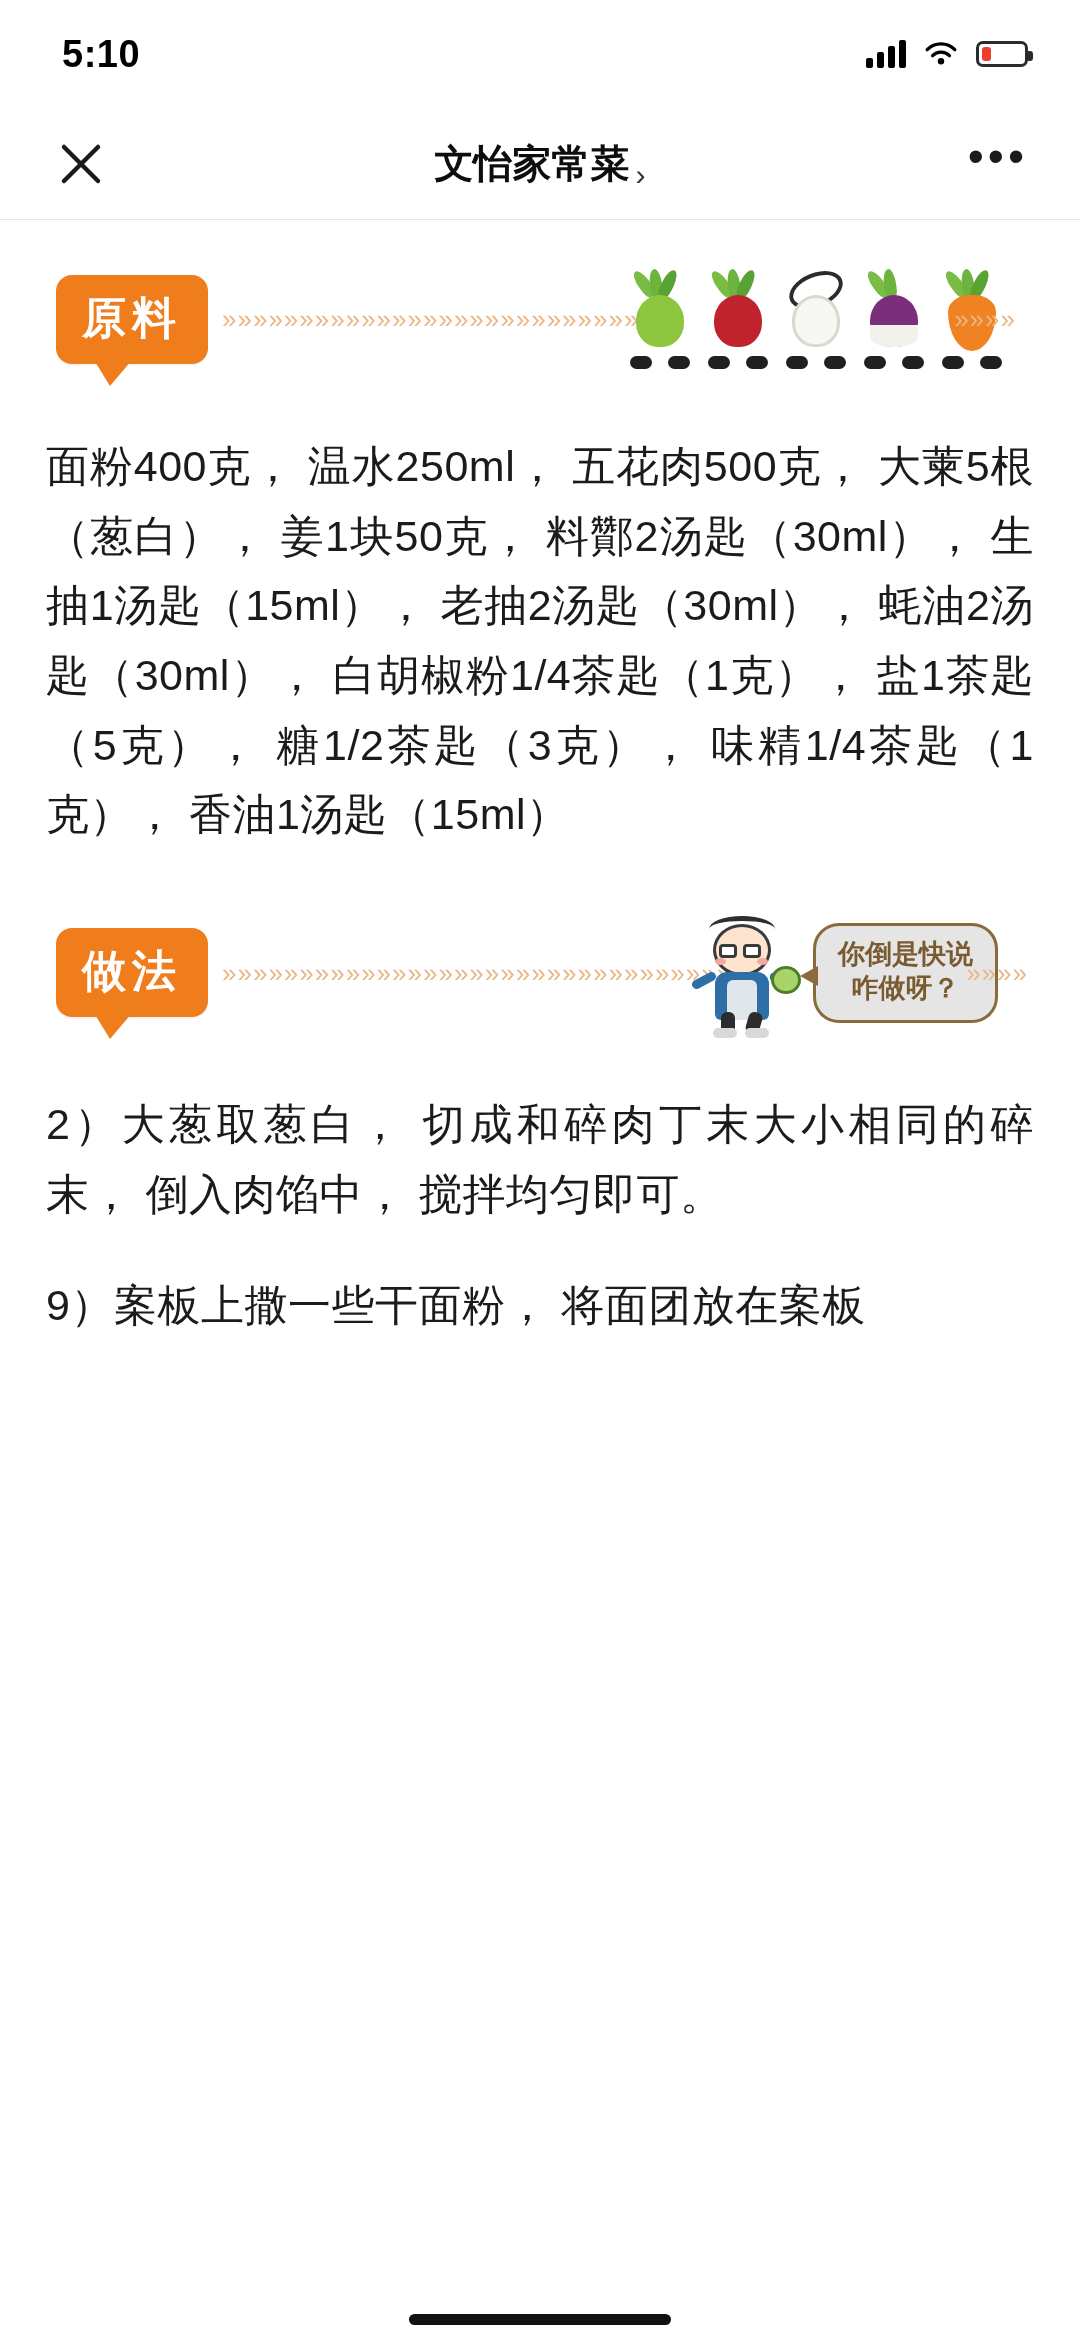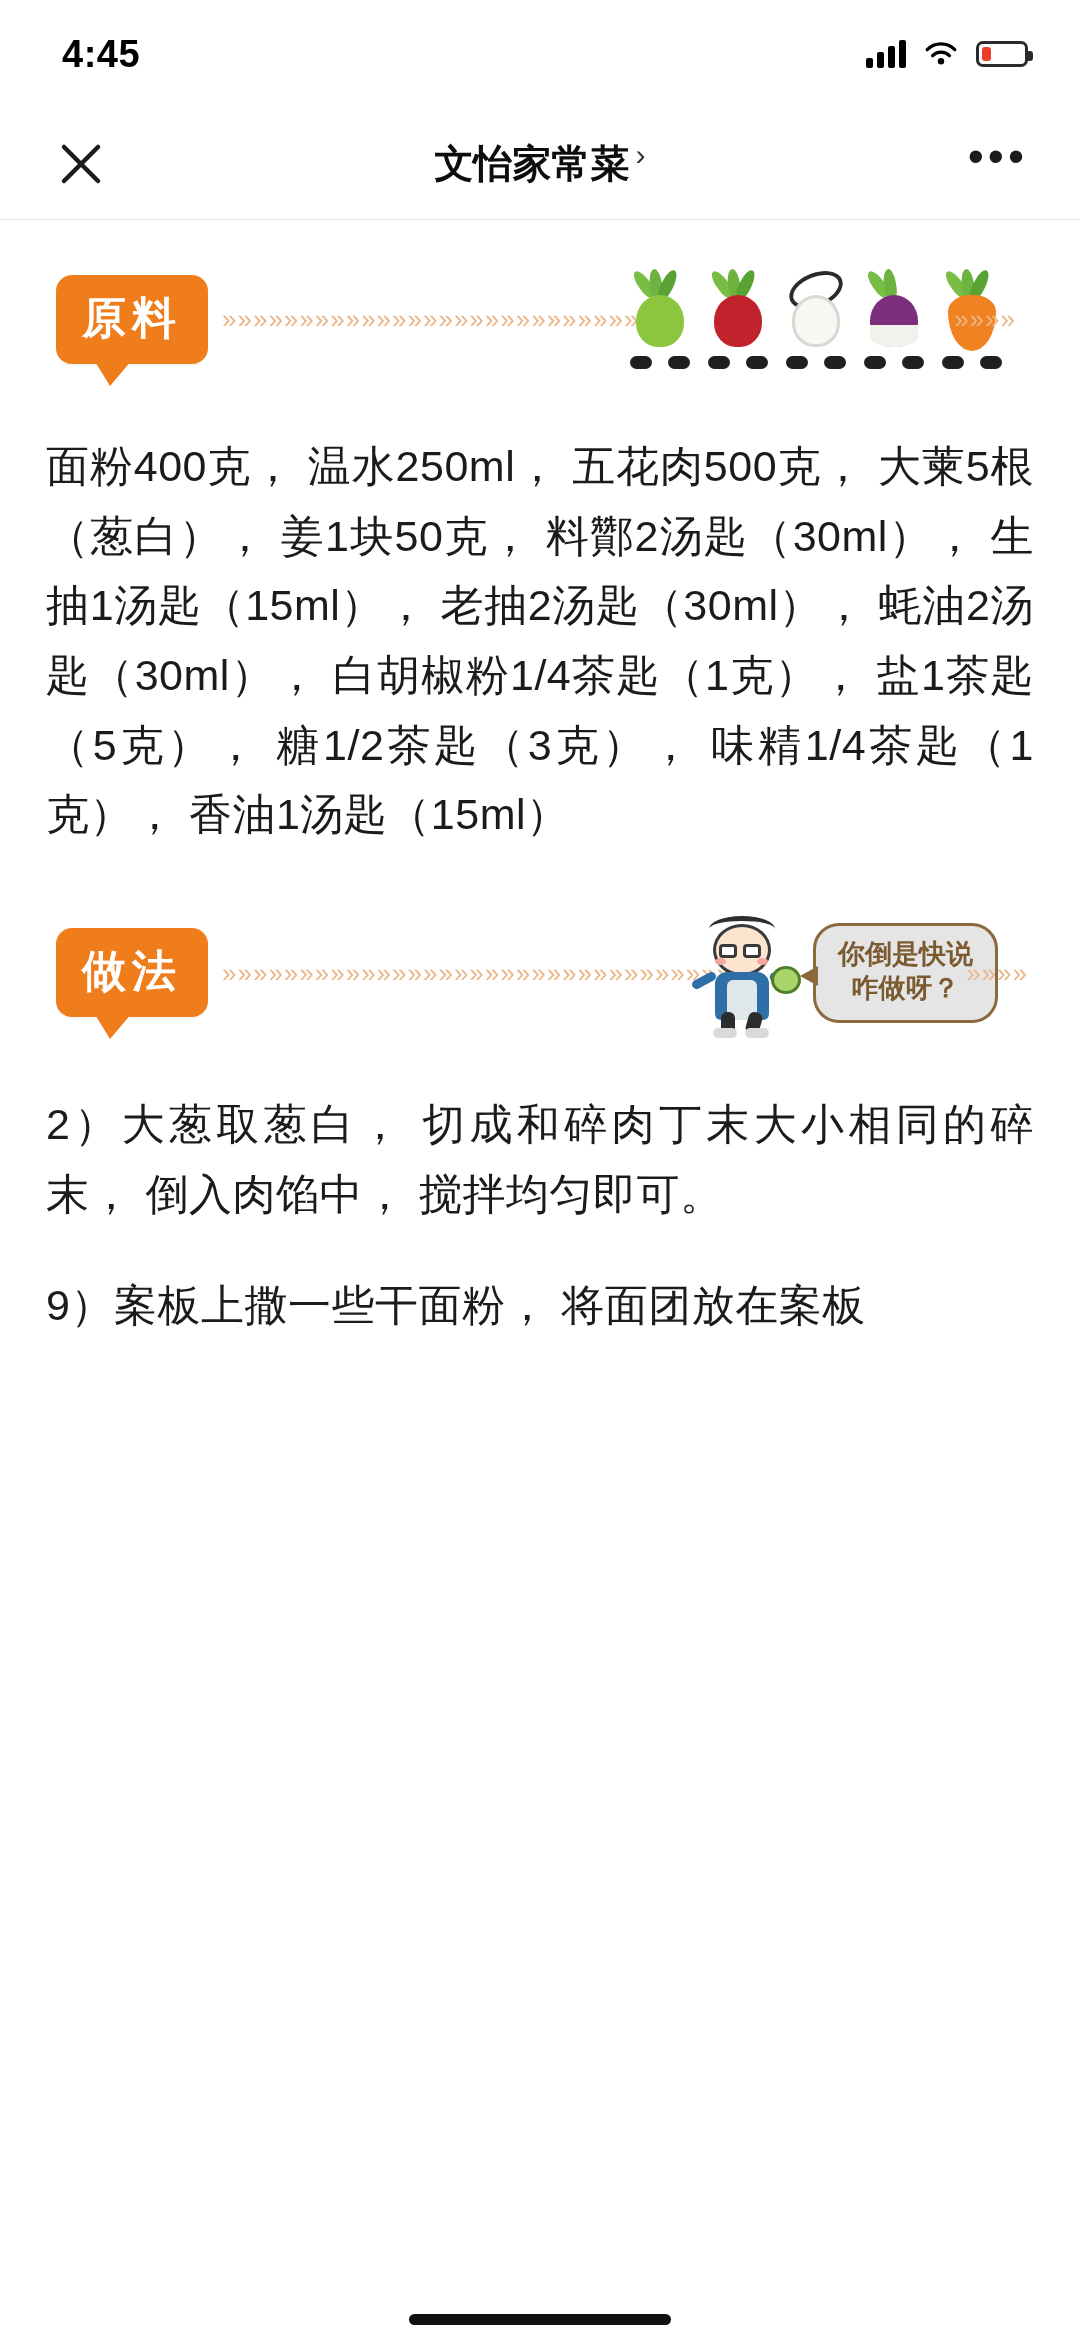--- a/index.html
+++ b/index.html
@@ -96,21 +96,21 @@
   }
   .nav-close svg { display: block; }
   .nav-title {
     position: absolute;
     left: 0; right: 0;
     text-align: center;
     font-size: 39px;
     font-weight: bold;
     color: #0d0d0d;
     display: flex;
-    align-items: flex-start;
+    align-items: flex-end;
     justify-content: center;
     gap: 6px;
     pointer-events: none;
   }
   .nav-title .chev {
     font-size: 30px;
     font-weight: normal;
     color: #333;
     transform: translateY(1px);
   }
@@ -340,21 +340,21 @@
     width: 262px;
     height: 11px;
     background: #111;
     border-radius: 6px;
   }
 </style>
 </head>
 <body>
 
 <div class="status-bar">
-  <div class="status-time">4:45</div>
+  <div class="status-time">5:10</div>
   <div class="status-right">
     <div class="signal">
       <i></i>
         <i></i>
         <i></i>
         <i></i>
     </div>
     <div class="wifi">
       <svg width="36" height="28" viewBox="0 0 36 28">
         <path d="M18 24.5a3.2 3.2 0 1 0 0-6.4 3.2 3.2 0 0 0 0 6.4z" fill="#000"></path>

